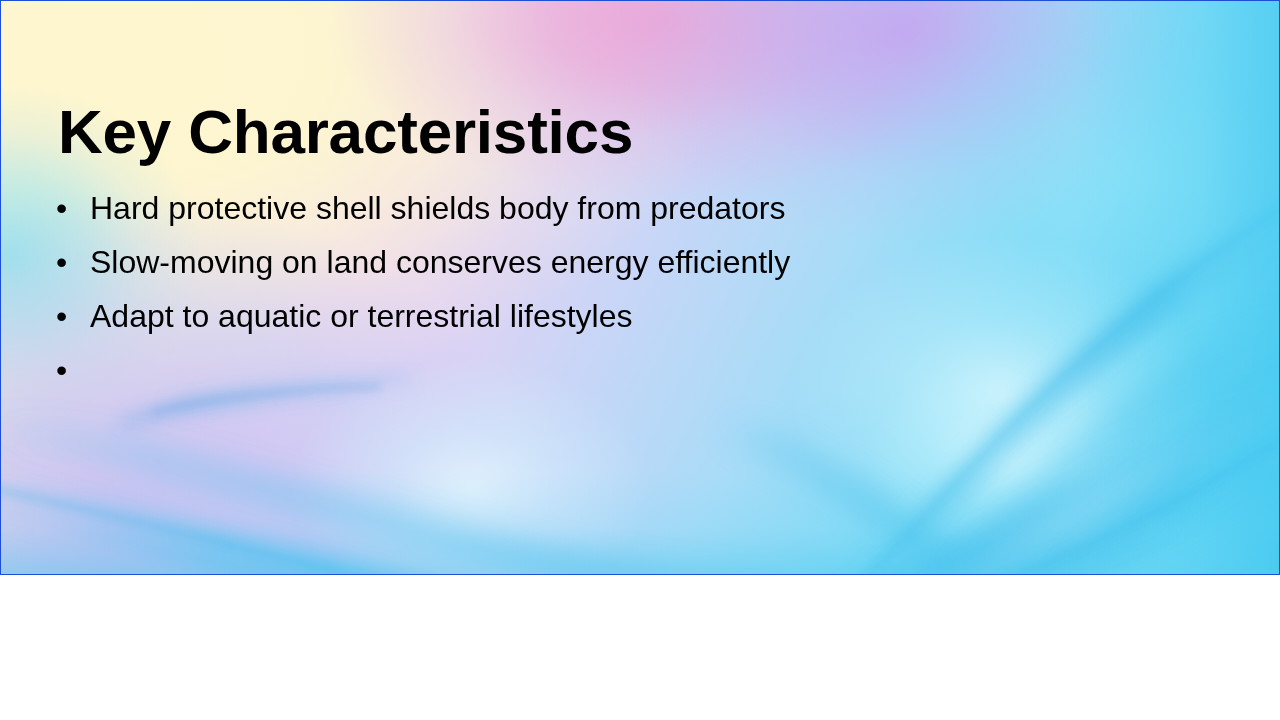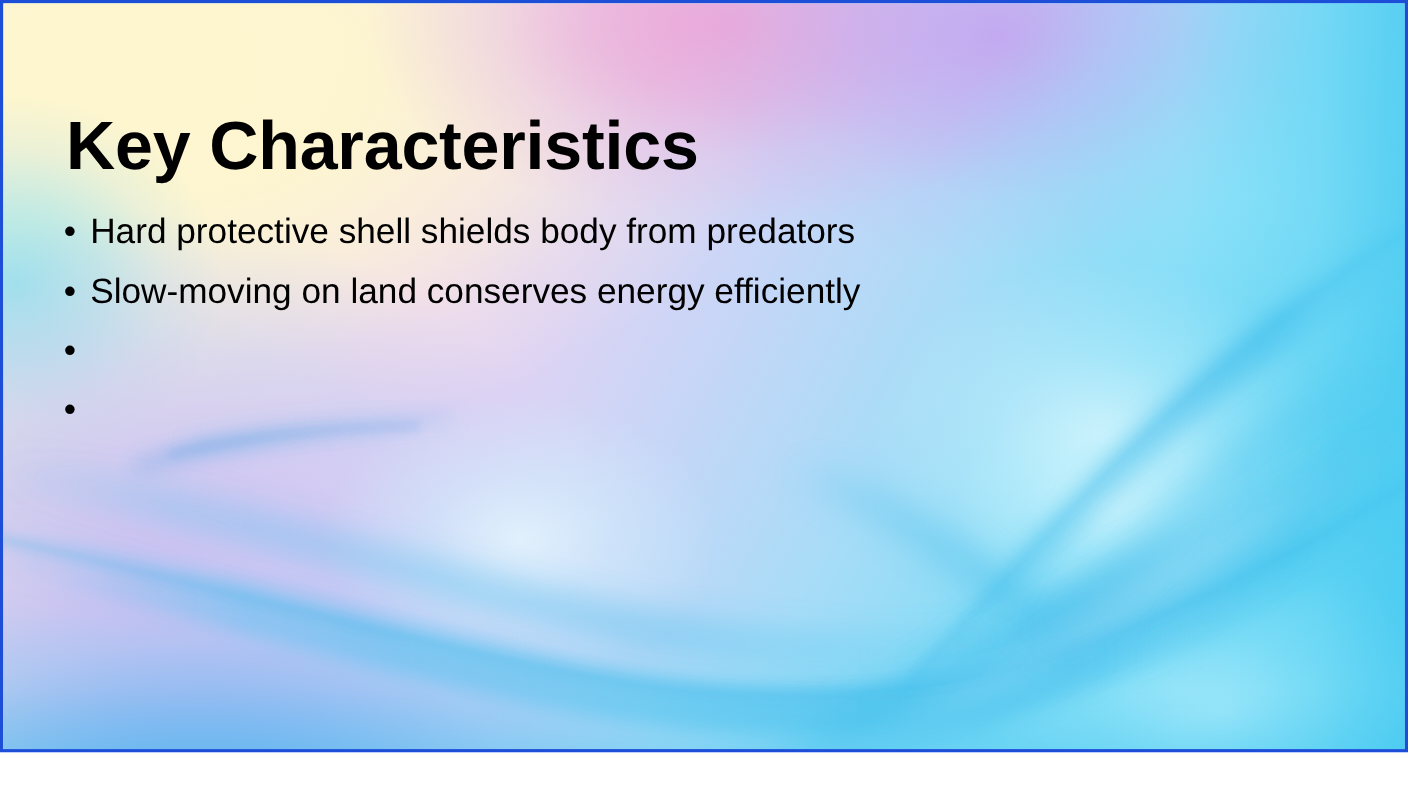--- a/index.html
+++ b/index.html
@@ -8,25 +8,25 @@
     padding: 0;
     background: #ffffff;
   }
   body {
     font-family: "Liberation Sans", sans-serif;
   }
 
   #slide {
     position: relative;
     width: 1280px;
-    height: 684px;
+    height: 575px;
     overflow: hidden;
     box-sizing: border-box;
-    border: 3px solid #1d4ed8;
-    background: #7dd3fc;
+    border: 1px solid #1d4ed8;
+    background: #3b82f6;
   }
 
   
   .bg-layer {
     position: absolute;
     inset: 0;
     pointer-events: none;
   }
 
   
@@ -201,20 +201,21 @@
 
   .bullet-marker {
     width: 24px;
     flex: 0 0 24px;
     font-size: 32px;
     color: #000000;
   }
 
   .bullet-text {
     color: #000000;
+    margin-left: 10px;
   }
 </style>
 </head>
 <body>
 
 <div id="slide">
 
   <div class="bg-layer" id="bg-base"></div>
   <div class="bg-layer" id="bg-cream"></div>
   <div class="bg-layer" id="bg-pink"></div>
@@ -326,20 +327,21 @@
         <span class="bullet-text">Hard protective shell shields body from predators</span>
       </li>
 
       <li class="bullet-item">
         <span class="bullet-marker">•</span>
         <span class="bullet-text">Slow-moving on land conserves energy efficiently</span>
       </li>
 
       <li class="bullet-item">
         <span class="bullet-marker">•</span>
+        <span class="bullet-text">Adapt to aquatic or terrestrial lifestyles</span>
       </li>
 
       <li class="bullet-item">
         <span class="bullet-marker">•</span>
       </li>
 
     </ul>
   </div>
 
 </div>

